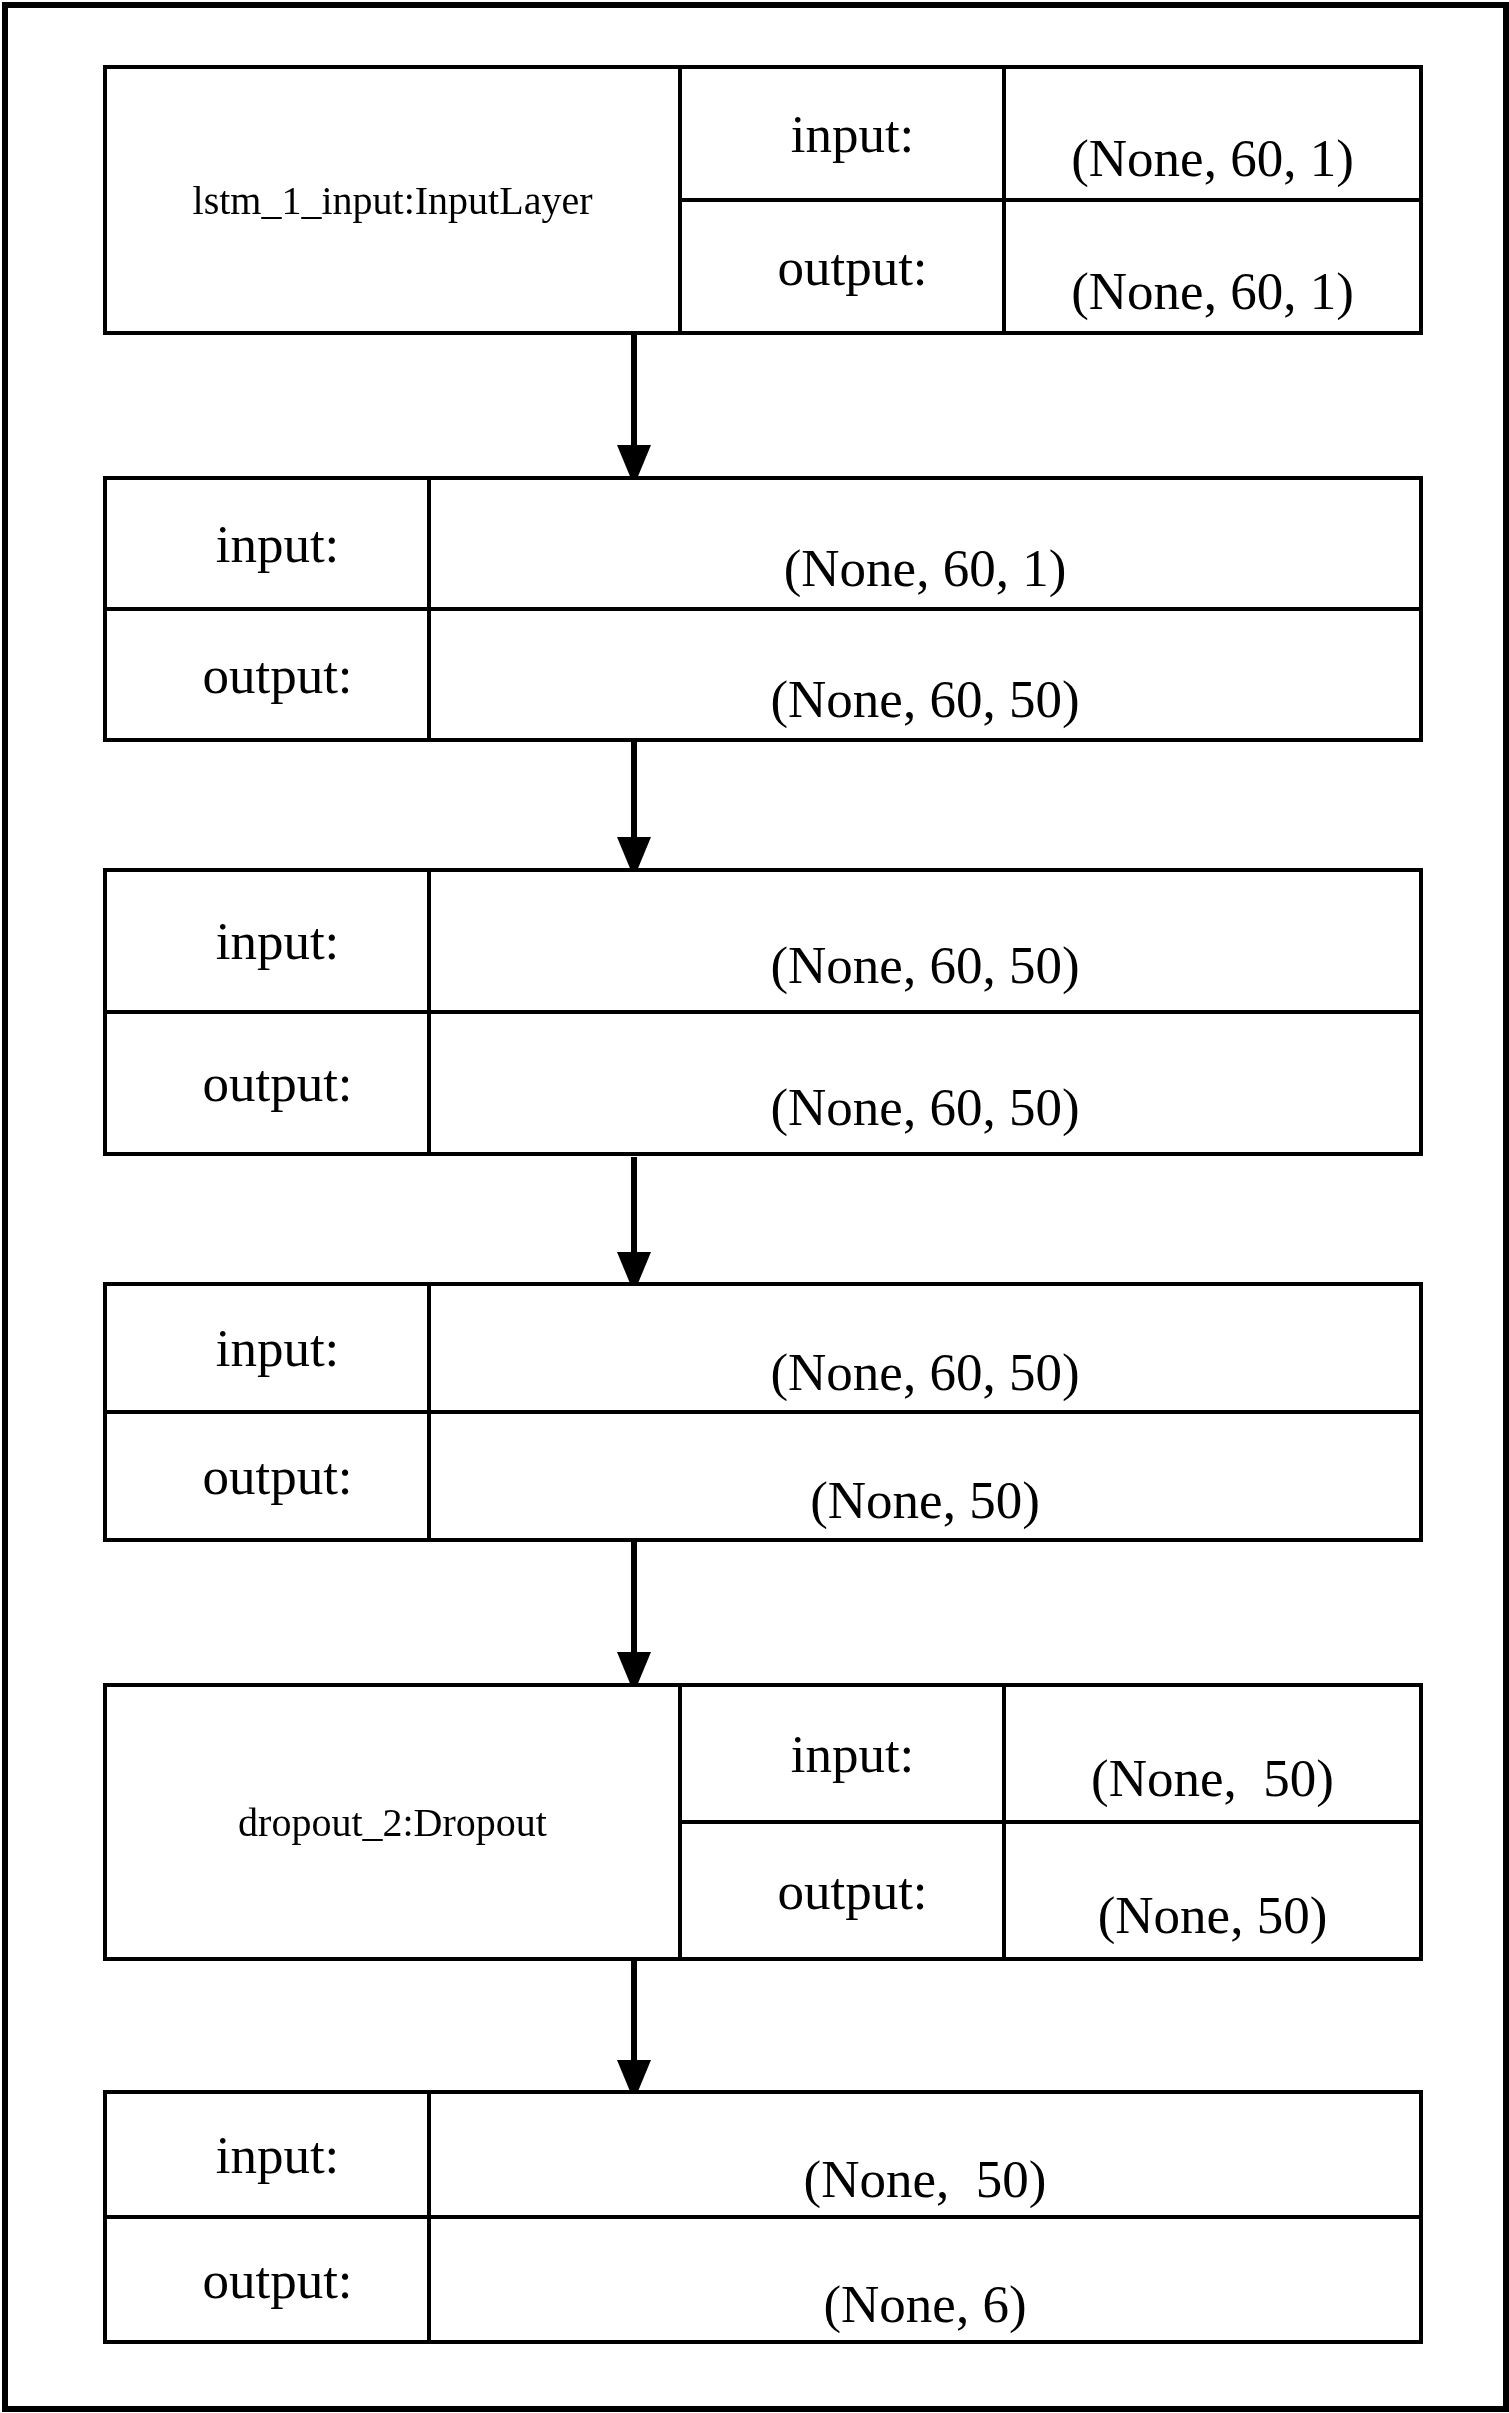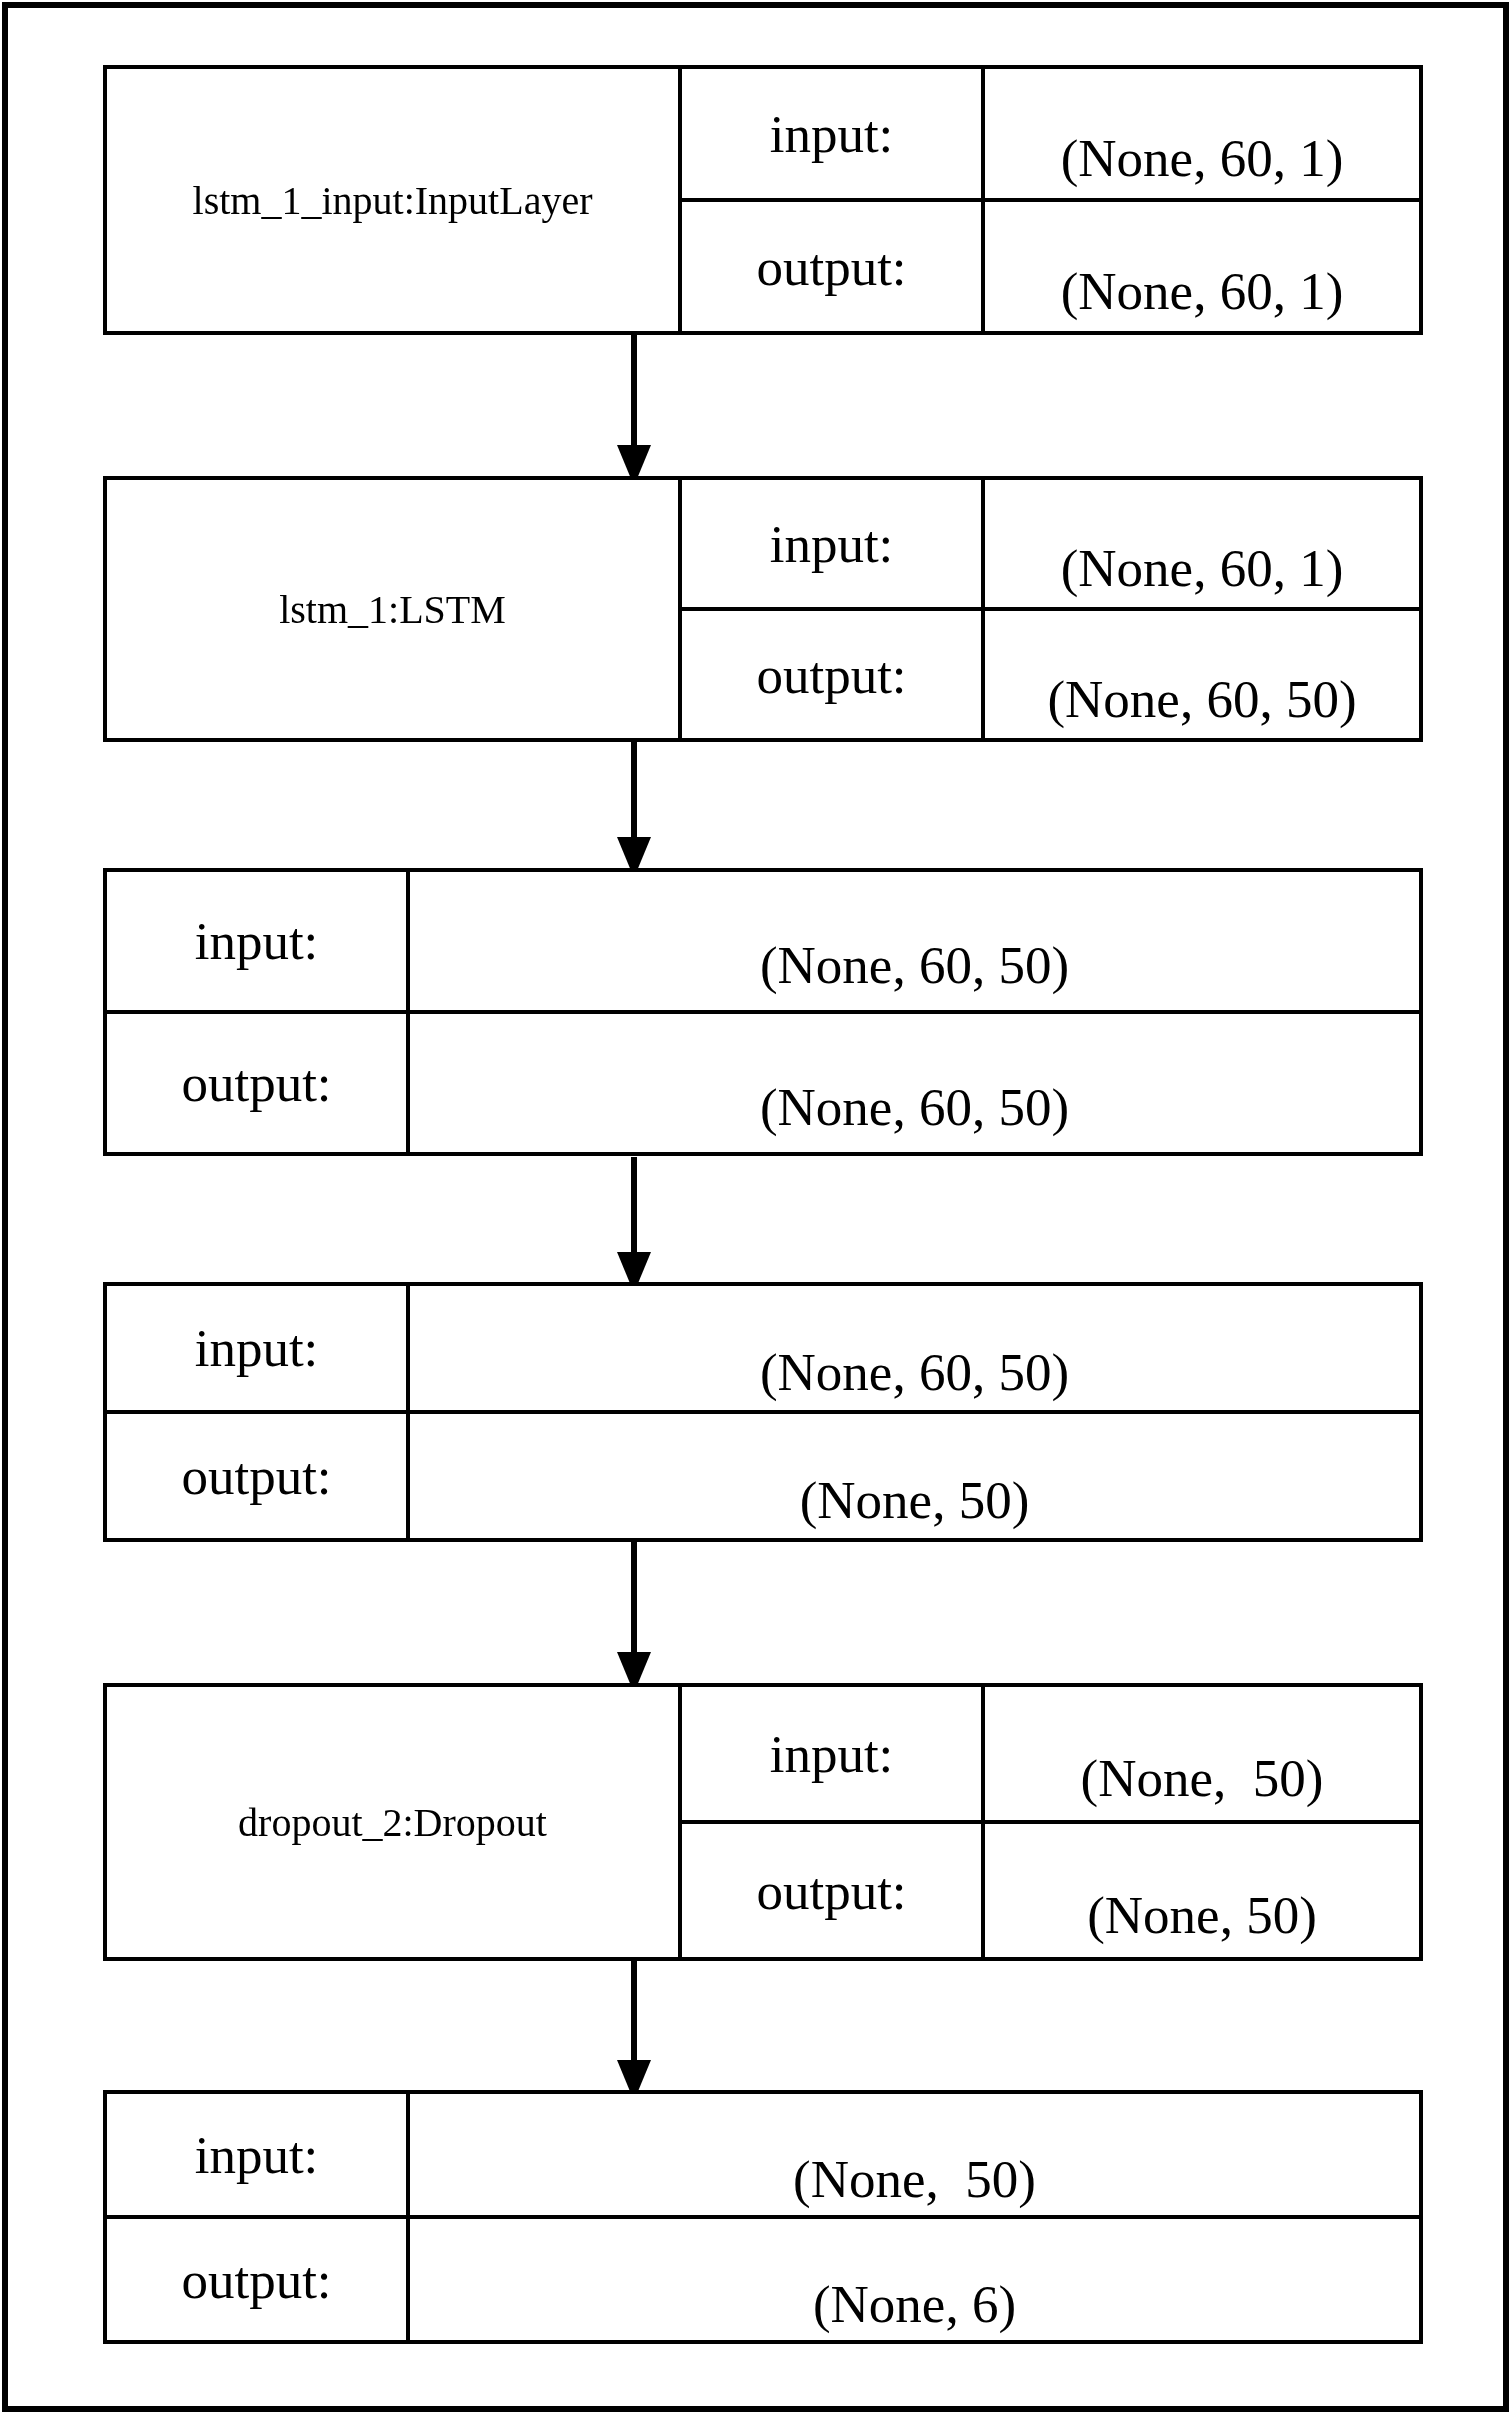--- a/index.html
+++ b/index.html
@@ -43,20 +43,21 @@
   }
   .io-col {
     flex: 1;
     display: flex;
     flex-direction: column;
   }
   .io-row {
     flex: 1;
     display: flex;
     min-height: 0;
+    padding-left: 21px;
   }
   .io-row.first {
     border-bottom: 4.5px solid #000000;
   }
   .io-label {
     width: 303px;
     box-sizing: border-box;
     border-right: 4.5px solid #000000;
     display: flex;
     align-items: center;
@@ -116,21 +117,20 @@
       </div>
     </div>
   </div>
 
   <div class="arrow" style="top:334px; height:152px;">
     <div class="shaft"></div>
     <div class="head"></div>
   </div>
 
   <div class="node" style="top:476px; height:266px;">
-    <div class="name-cell">lstm_1:LSTM</div>
     <div class="io-col">
       <div class="io-row first">
         <div class="io-label">input:</div>
         <div class="io-shape">(None, 60, 1)</div>
       </div>
       <div class="io-row">
         <div class="io-label">output:</div>
         <div class="io-shape">(None, 60, 50)</div>
       </div>
     </div>

